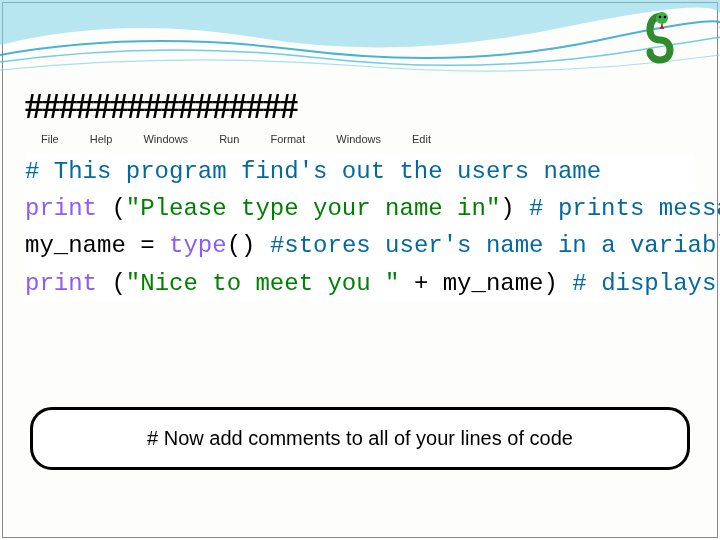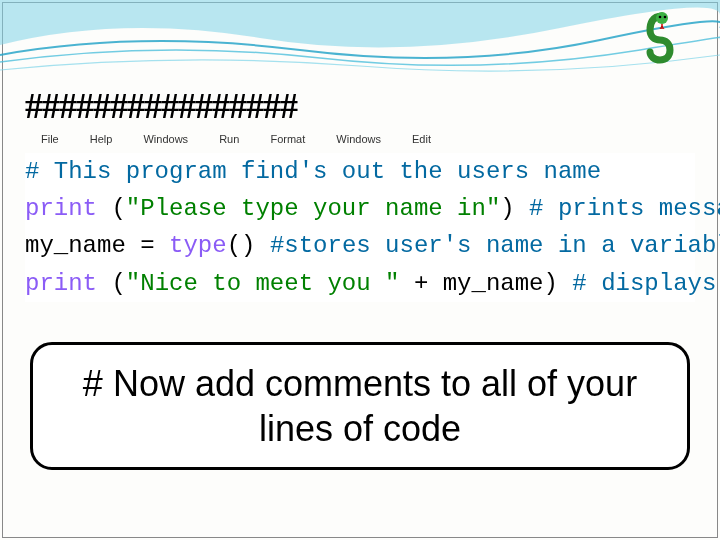--- a/index.html
+++ b/index.html
@@ -62,21 +62,21 @@
     position: absolute;
     left: 30px;
     right: 30px;
     bottom: 70px;
     border: 3px solid #000;
     border-radius: 22px;
     background: #fff;
     padding: 16px 30px;
     text-align: center;
     font-family: "Century Gothic", "Segoe UI", sans-serif;
-    font-size: 36px;
+    font-size: 20px;
     color: #000;
     line-height: 1.25;
   }
   .slide-border {
     position: absolute;
     top: 2px; left: 2px; right: 2px; bottom: 2px;
     border: 1px solid #888;
     pointer-events: none;
   }
 </style>

